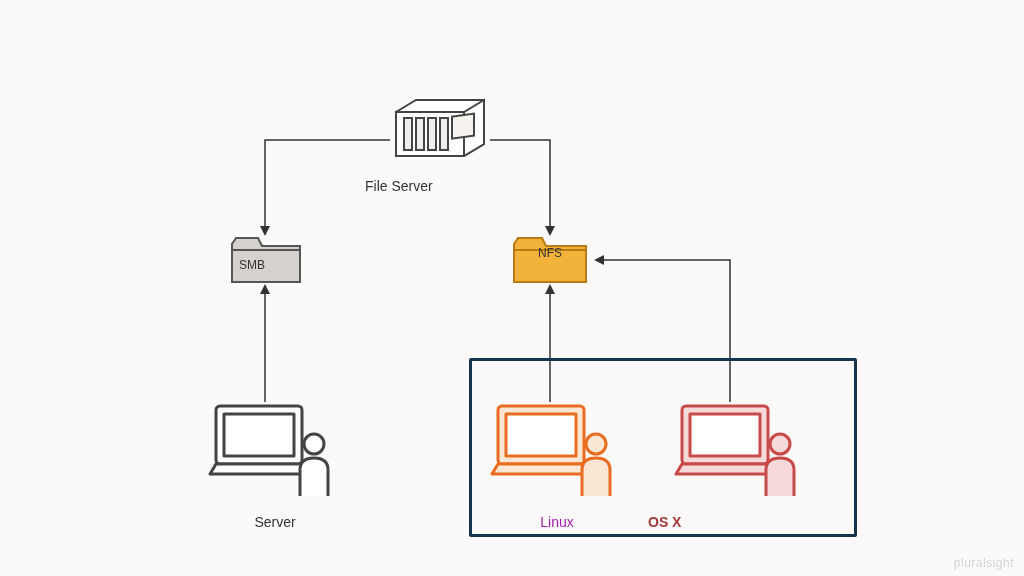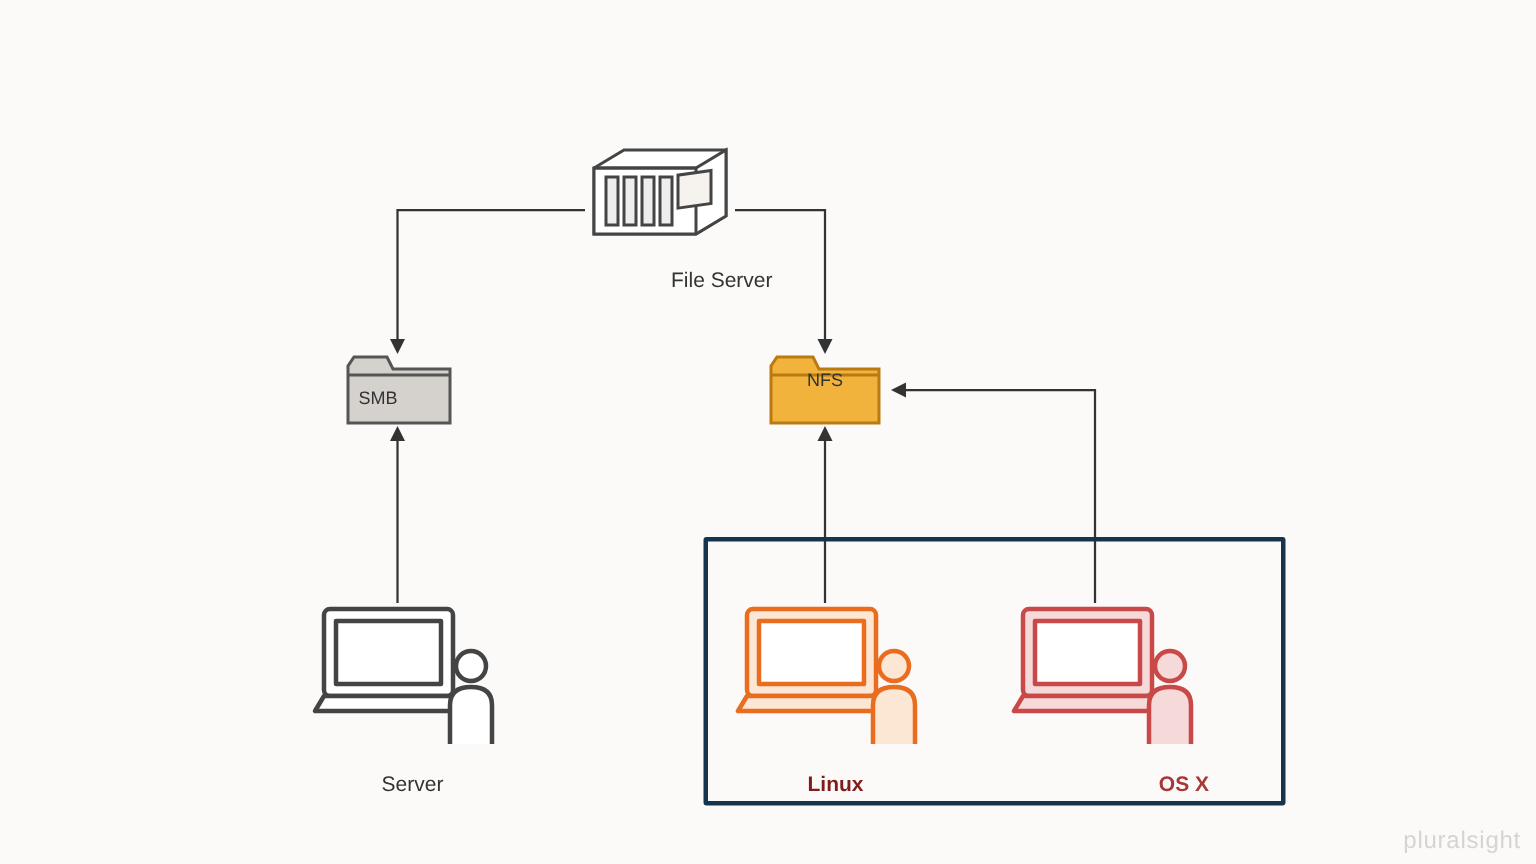--- a/index.html
+++ b/index.html
@@ -1,22 +1,22 @@
 <!DOCTYPE html>
 <html><head>
 <meta charset="utf-8">
 <style>
   html,body{margin:0;padding:0;width:1024px;height:576px;background:#fbfaf9;font-family:Arial,Helvetica,sans-serif;overflow:hidden}
   .stage{position:relative;width:1024px;height:576px}
   .title{position:absolute;top:24px;left:0;right:0;text-align:center;font-size:38px;color:#e96c1f;font-weight:500;letter-spacing:0.5px}
   .lbl{position:absolute;font-size:14px;color:#333}
   .lbl.small{font-size:12px}
-  .lbl.orange{color:#7f1d1d;font-weight:700}
+  .lbl.orange{color:#a21caf;font-weight:400}
   .lbl.red{color:#a83838;font-weight:600}
-  .watermark{position:absolute;right:10px;bottom:6px;font-size:16px;color:#d6d4d1;letter-spacing:0.5px}
+  .watermark{position:absolute;right:10px;bottom:6px;font-size:12px;color:#d6d4d1;letter-spacing:0.5px}
   .unix-box{position:absolute;left:469px;top:358px;width:382px;height:173px;border:3px solid #17344f;border-radius:2px;background:transparent}
   svg.icon{position:absolute;overflow:visible}
   .arrow{stroke:#333;stroke-width:1.5;fill:none}
   .ah{fill:#333}
 </style>
 </head>
 <body>
 
 <div class="stage">
 
@@ -45,21 +45,21 @@
       <polygon points="10,60 78,60 98,48 98,4 78,16 10,16"></polygon>
       <line x1="78" y1="16" x2="78" y2="60"></line>
       <line x1="78" y1="16" x2="10" y2="16"></line>
       <rect x="18" y="22" width="8" height="32" fill="#eee"></rect>
       <rect x="30" y="22" width="8" height="32" fill="#eee"></rect>
       <rect x="42" y="22" width="8" height="32" fill="#eee"></rect>
       <rect x="54" y="22" width="8" height="32" fill="#eee"></rect>
       <rect x="66" y="30" width="22" height="22" fill="#f6f3ee" transform="skewY(-8)"></rect>
     </g>
   </svg>
-  <div class="lbl" style="left:365px;top:178px;width:150px;text-align:right">File Server</div>
+  <div class="lbl" style="left:365px;top:178px;width:150px;text-align:left">File Server</div>
 
   <svg class="icon" style="left:228px;top:232px" width="78" height="56">
     <g stroke="#555" stroke-width="2">
       <path d="M4 12 L4 50 L72 50 L72 14 L34 14 L30 6 L8 6 Z" fill="#d5d2cd"></path>
       <path d="M4 18 L72 18" fill="none"></path>
     </g>
   </svg>
   <div class="lbl small" style="left:239px;top:258px">SMB</div>
 
   <svg class="icon" style="left:510px;top:232px" width="82" height="56">
@@ -102,16 +102,16 @@
     <g stroke="#c94848" stroke-width="3" fill="#f6dada" stroke-linejoin="round">
       <rect x="6" y="6" width="86" height="58" rx="4"></rect>
       <rect x="14" y="14" width="70" height="42" fill="#ffffff"></rect>
       <path d="M0 74 L98 74 L92 64 L6 64 Z"></path>
     </g>
     <g stroke="#c94848" stroke-width="3" fill="#f6dada" stroke-linejoin="round">
       <circle cx="104" cy="44" r="10"></circle>
       <path d="M90 96 L90 70 Q90 58 104 58 Q118 58 118 70 L118 96"></path>
     </g>
   </svg>
-  <div class="lbl red" style="left:676px;top:514px;width:130px;text-align:right">OS X</div>
+  <div class="lbl red" style="left:648px;top:514px;width:130px;text-align:left">OS X</div>
 
   <div class="watermark">pluralsight</div>
 </div>
 
 </body></html>

